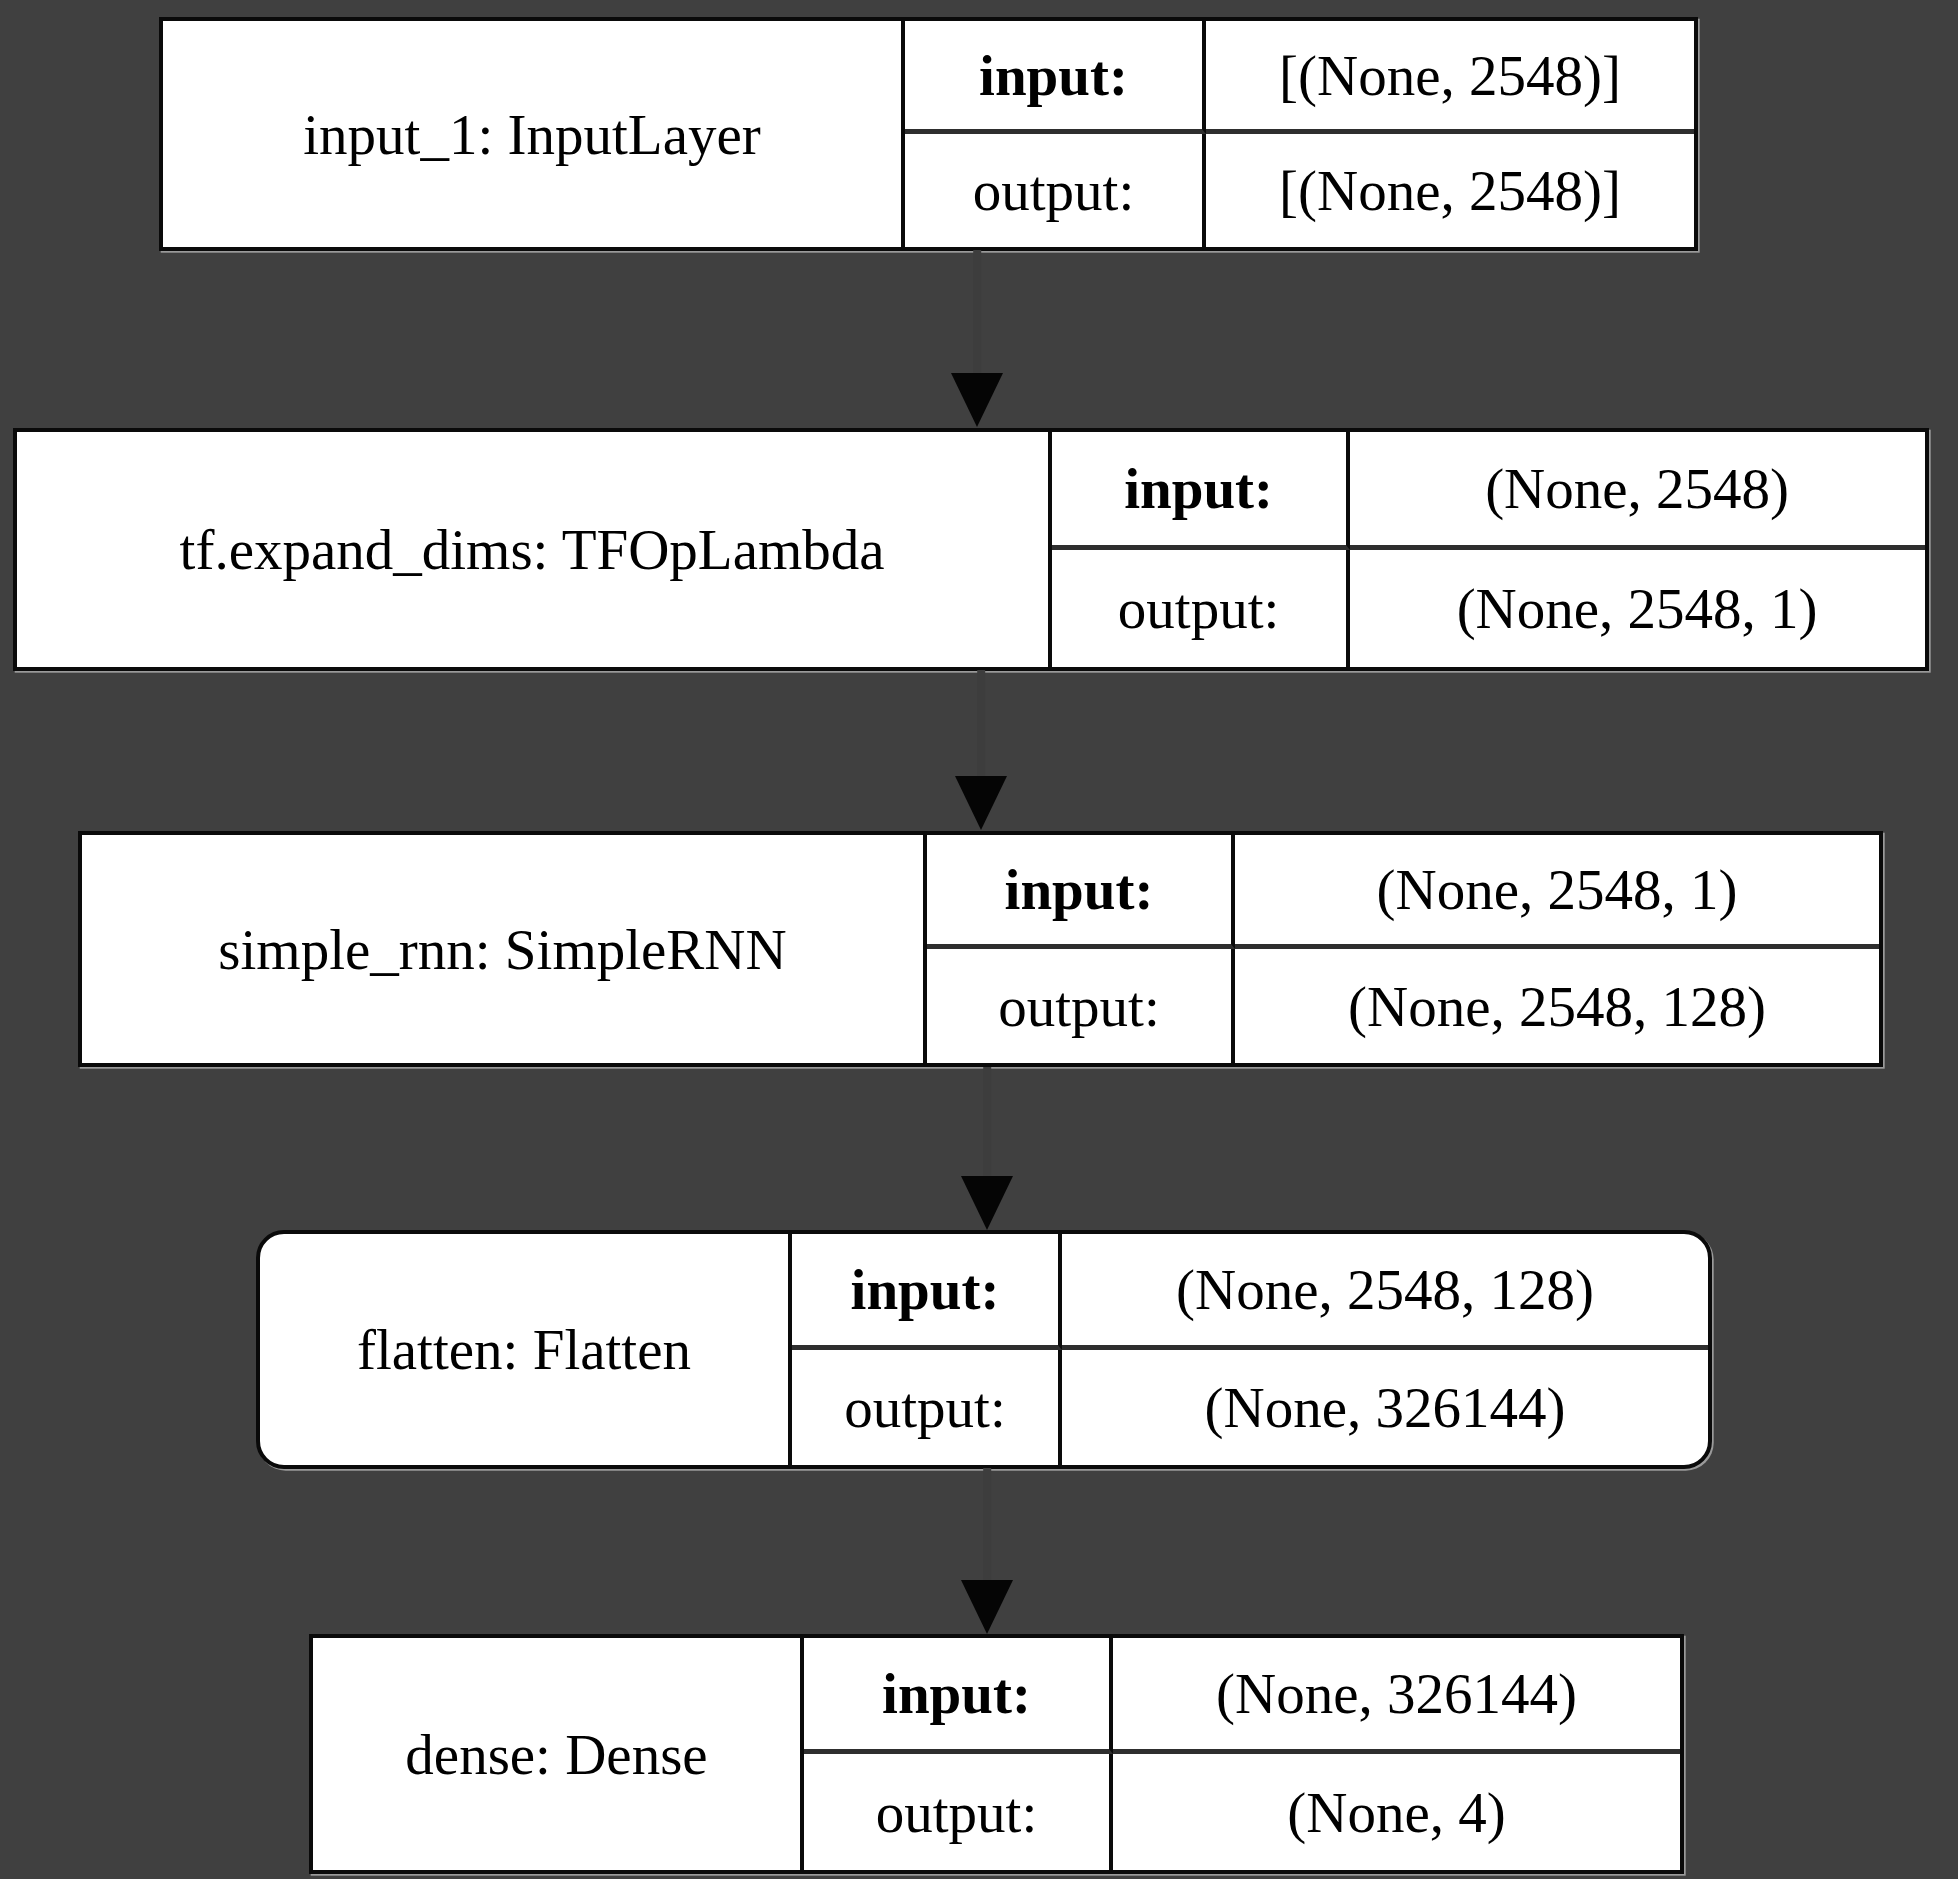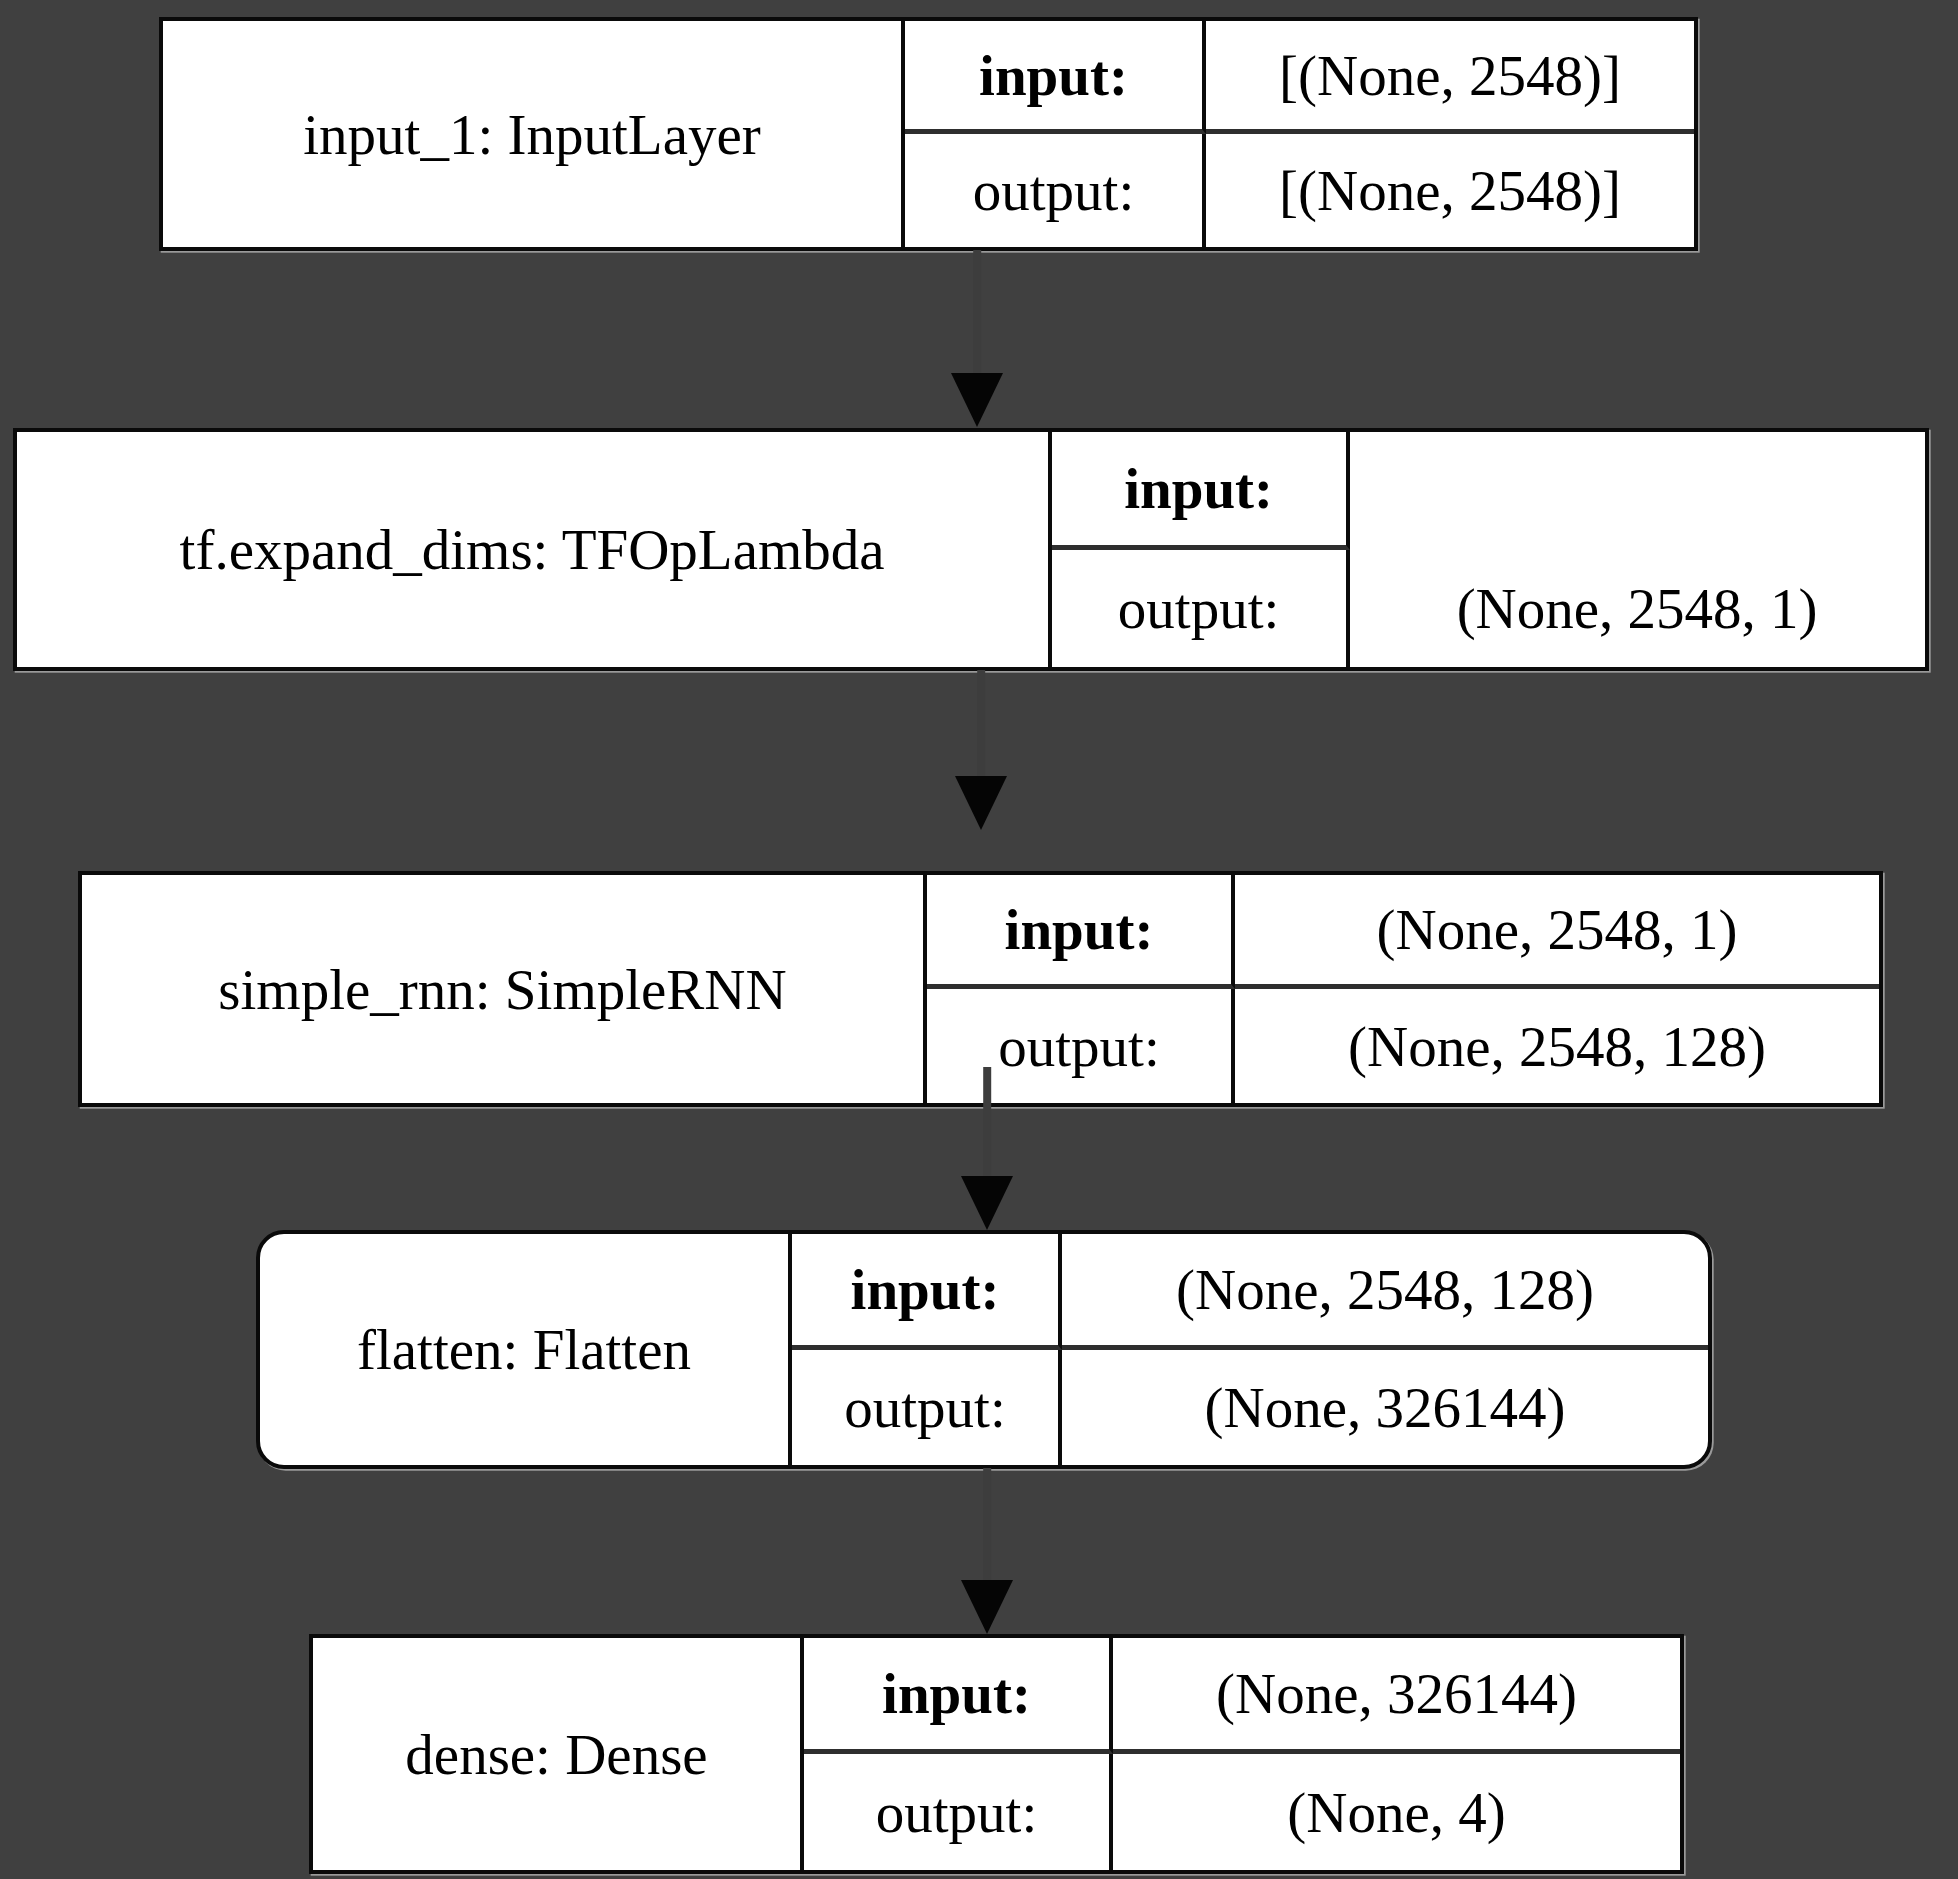--- a/index.html
+++ b/index.html
@@ -97,30 +97,31 @@
   </div>
 
   <div class="arrow" style="left:951px; top:250px; width:52px; height:177px;">
     <div class="stem" style="height:128px;"></div>
     <div class="head"></div>
   </div>
 
   <div class="node" style="left:12.6px; top:428px; width:1916px; height:243px; grid-template-columns:1035px 298px 1fr;">
     <div class="cell name">tf.expand_dims: TFOpLambda</div>
     <div class="cell lab-in">input:</div>
+    <div class="cell val-in">(None, 2548)</div>
     <div class="cell lab-out">output:</div>
     <div class="cell val-out">(None, 2548, 1)</div>
   </div>
 
   <div class="arrow" style="left:955px; top:670px; width:52px; height:160px;">
     <div class="stem" style="height:111px;"></div>
     <div class="head"></div>
   </div>
 
-  <div class="node" style="left:78px; top:831px; width:1805px; height:236px; grid-template-columns:845px 308px 1fr;margin-top:40px;">
+  <div class="node" style="left:78px; top:831px; width:1805px; height:236px; grid-template-columns:845px 308px 1fr;">
     <div class="cell name">simple_rnn: SimpleRNN</div>
     <div class="cell lab-in">input:</div>
     <div class="cell val-in">(None, 2548, 1)</div>
     <div class="cell lab-out">output:</div>
     <div class="cell val-out">(None, 2548, 128)</div>
   </div>
 
   <div class="arrow" style="left:961px; top:1067px; width:52px; height:163px;">
     <div class="stem" style="height:114px;"></div>
     <div class="head"></div>

